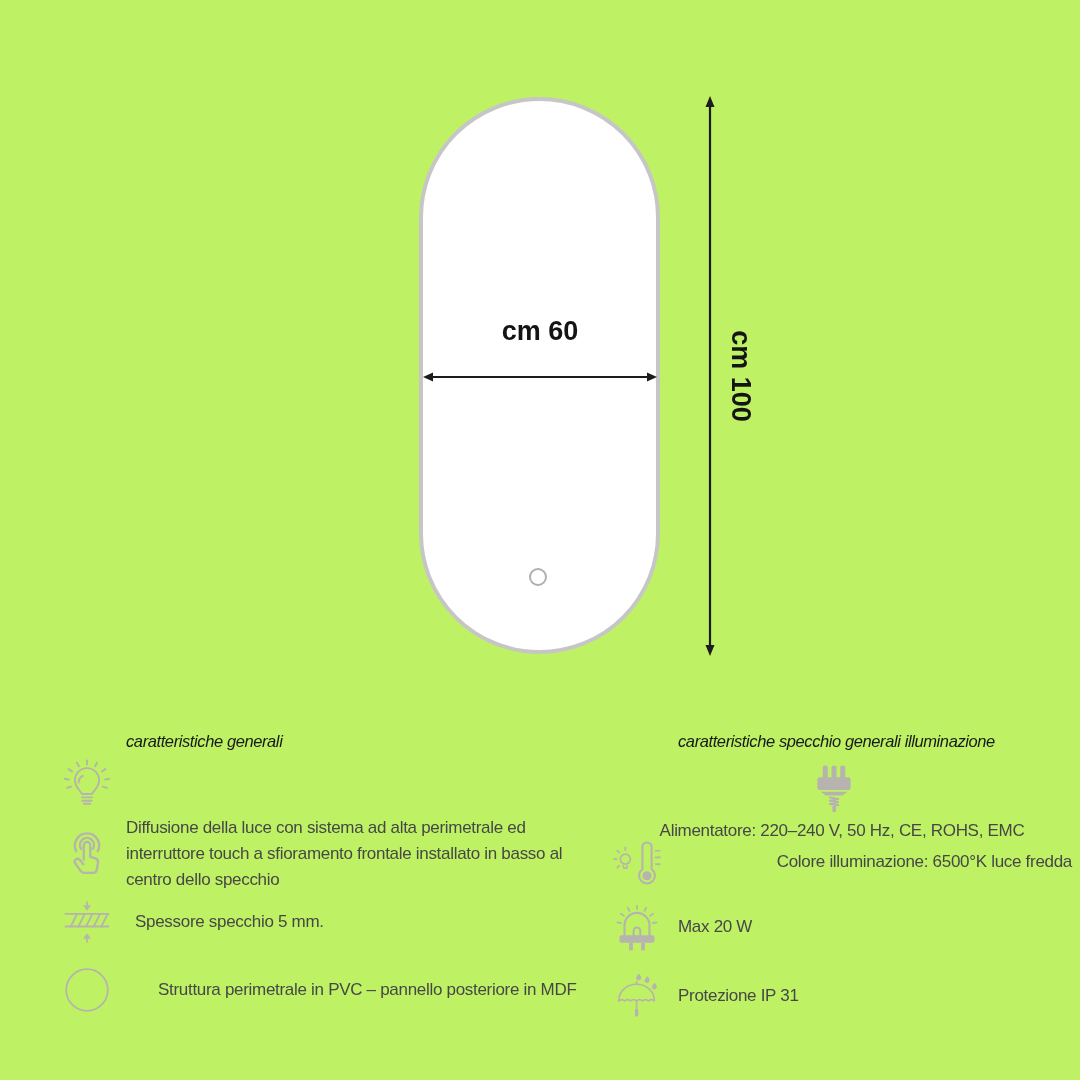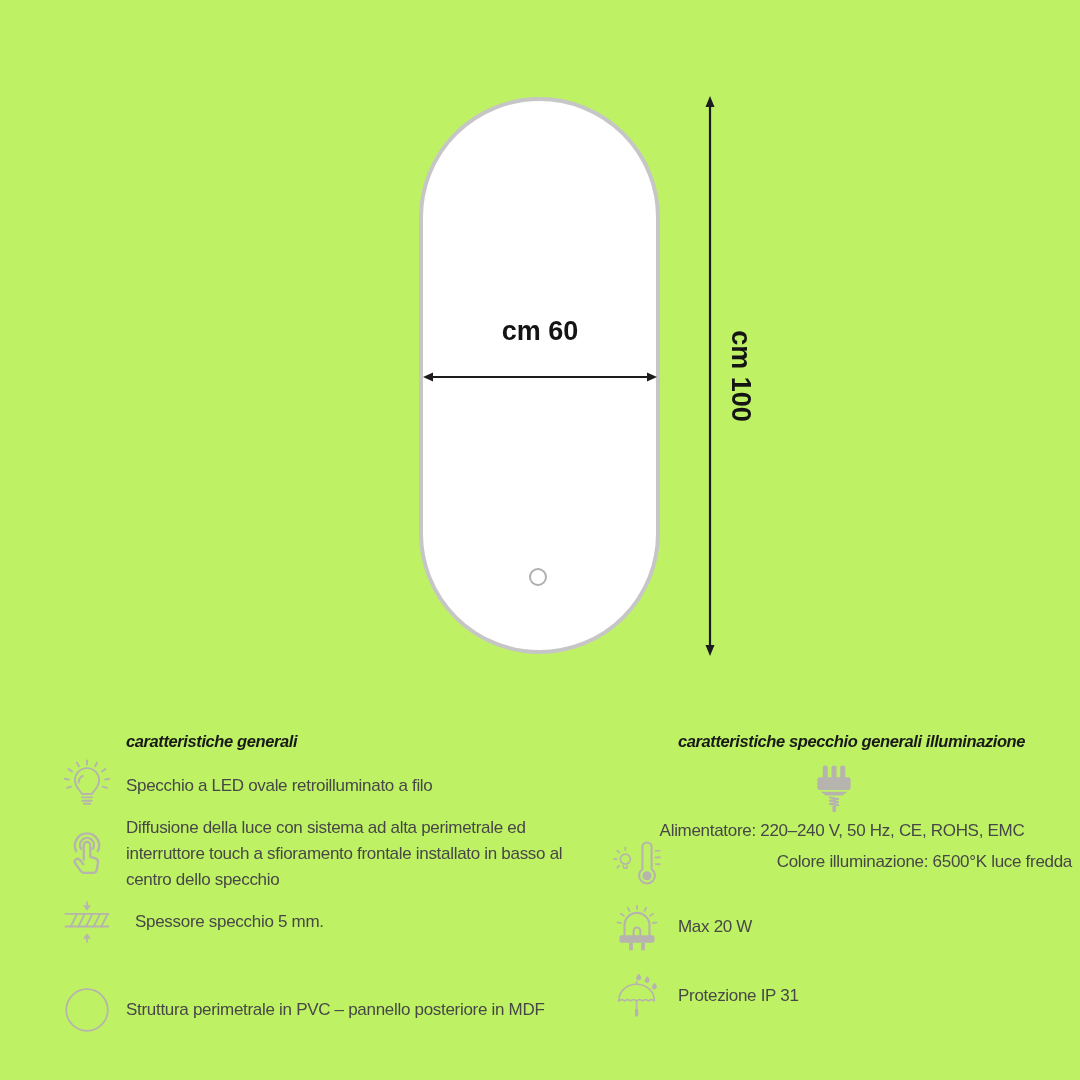--- a/index.html
+++ b/index.html
@@ -21,37 +21,37 @@
     white-space:nowrap;
   }
   .dim-w{left:421px;top:316px;width:238px;text-align:center;}
   .dim-h{left:740px;top:376px;transform:translate(-50%,-50%) rotate(90deg);}
   .dim-svg{position:absolute;}
   
   .col{position:absolute;top:726px;}
   .col-left{left:58px;width:548px;}
   .col-right{left:612px;width:460px;}
   .spec-head{
-    font-style:italic;font-weight:bold;font-size:16.5px;color:#191919;
+    font-style:italic;font-weight:normal;font-size:16.5px;color:#191919;
     letter-spacing:-0.4px;margin:6px 0 0 0;white-space:nowrap;
   }
   .col-left .spec-head{margin-left:68px;}
   .col-right .spec-head{margin-left:66px;}
   .spec-row{position:absolute;left:0;right:0;display:flex;align-items:center;}
   .icell{flex:0 0 58px;width:58px;display:flex;justify-content:center;align-items:center;margin-right:10px;}
   .col-right .icell{flex:0 0 50px;width:50px;margin-right:16px;}
   .spec-text{
     font-size:17px;line-height:26px;color:#474747;letter-spacing:-0.3px;max-width:515px;
   }
   .col-right .spec-text{max-width:400px;}
   
   .lr1{top:30px;height:60px;}
   .lr2{top:86px;height:84px;}
   .lr3{top:166px;height:60px;gap:9px;}
-  .lr4{top:256px;height:56px;}
+  .lr4{top:236px;height:56px;gap:32px;}
   
   .rr1{top:32px;height:64px;flex-direction:column;}
   .rr2{top:104px;height:64px;justify-content:space-between;}
   .rr3{top:171px;height:60px;}
   .rr4{top:238px;height:64px;}
   .ico{display:block;}
   .ico .ln{fill:none;stroke:#b7b3ae;stroke-width:2;stroke-linecap:round;stroke-linejoin:round;}
   .ico .ln25{fill:none;stroke:#b7b3ae;stroke-width:2.5;stroke-linecap:round;stroke-linejoin:round;}
   .ico .fl{fill:#b7b3ae;stroke:none;}
 </style>
@@ -86,21 +86,20 @@
           <g class="ln">
             <path d="M30 11.5 a12.5 12.5 0 0 1 12.5 12.5 c0 4.8 -2.3 7.6 -4.6 10.4 -1 1.2 -2 2.4 -2.7 3.8 h-10.4 c-.7 -1.4 -1.7 -2.6 -2.7 -3.8 -2.3 -2.8 -4.6 -5.6 -4.6 -10.4 a12.5 12.5 0 0 1 12.5 -12.5 z"></path>
             <path d="M24.8 41.8 h10.4 M25.2 45.2 h9.6 M26.8 48.4 h6.4"></path>
             <path d="M25.5 19.5 a8 8 0 0 0 -4.2 6.8"></path>
           </g>
           <g class="ln" stroke-width="1.6">
             <path d="M30 3.5 v4.2 M19.5 5.8 l2.1 3.8 M40.5 5.8 l-2.1 3.8 M11 12.5 l3.6 2.5 M49 12.5 l-3.6 2.5 M7 22.5 l4.3 .9 M53 22.5 l-4.3 .9 M9.5 32 l4 -1.3 M50.5 32 l-4 -1.3"></path>
           </g>
         </svg>
       </span>
-      <span class="spec-text">Specchio a LED ovale retroilluminato a filo</span>
     </div>
 
     <div class="spec-row lr2">
       <span class="icell">
         <svg class="ico" width="56" height="56" viewBox="0 0 60 60">
           <g class="ln25">
             <path d="M18.5 27 A13 13 0 1 1 41.5 27"></path>
             <path d="M23.8 24.5 A7.5 7.5 0 1 1 36.2 24.5"></path>
             <path d="M26.5 36 V20.5 a3.5 3.5 0 0 1 7 0 V33 l5.5 1.8 c2 .7 3.1 2.2 2.8 4.2 l-1.2 7.5 c-.4 2.3 -2.2 3.8 -4.5 3.8 h-8.5 c-1.8 0 -3.4 -.8 -4.4 -2.2 l-5.8 -8 c-1.2 -1.7 -.8 -3.6 .9 -4.6 1.4 -.8 3.1 -.4 4.2 1 l3.5 4.4"></path>
           </g>

